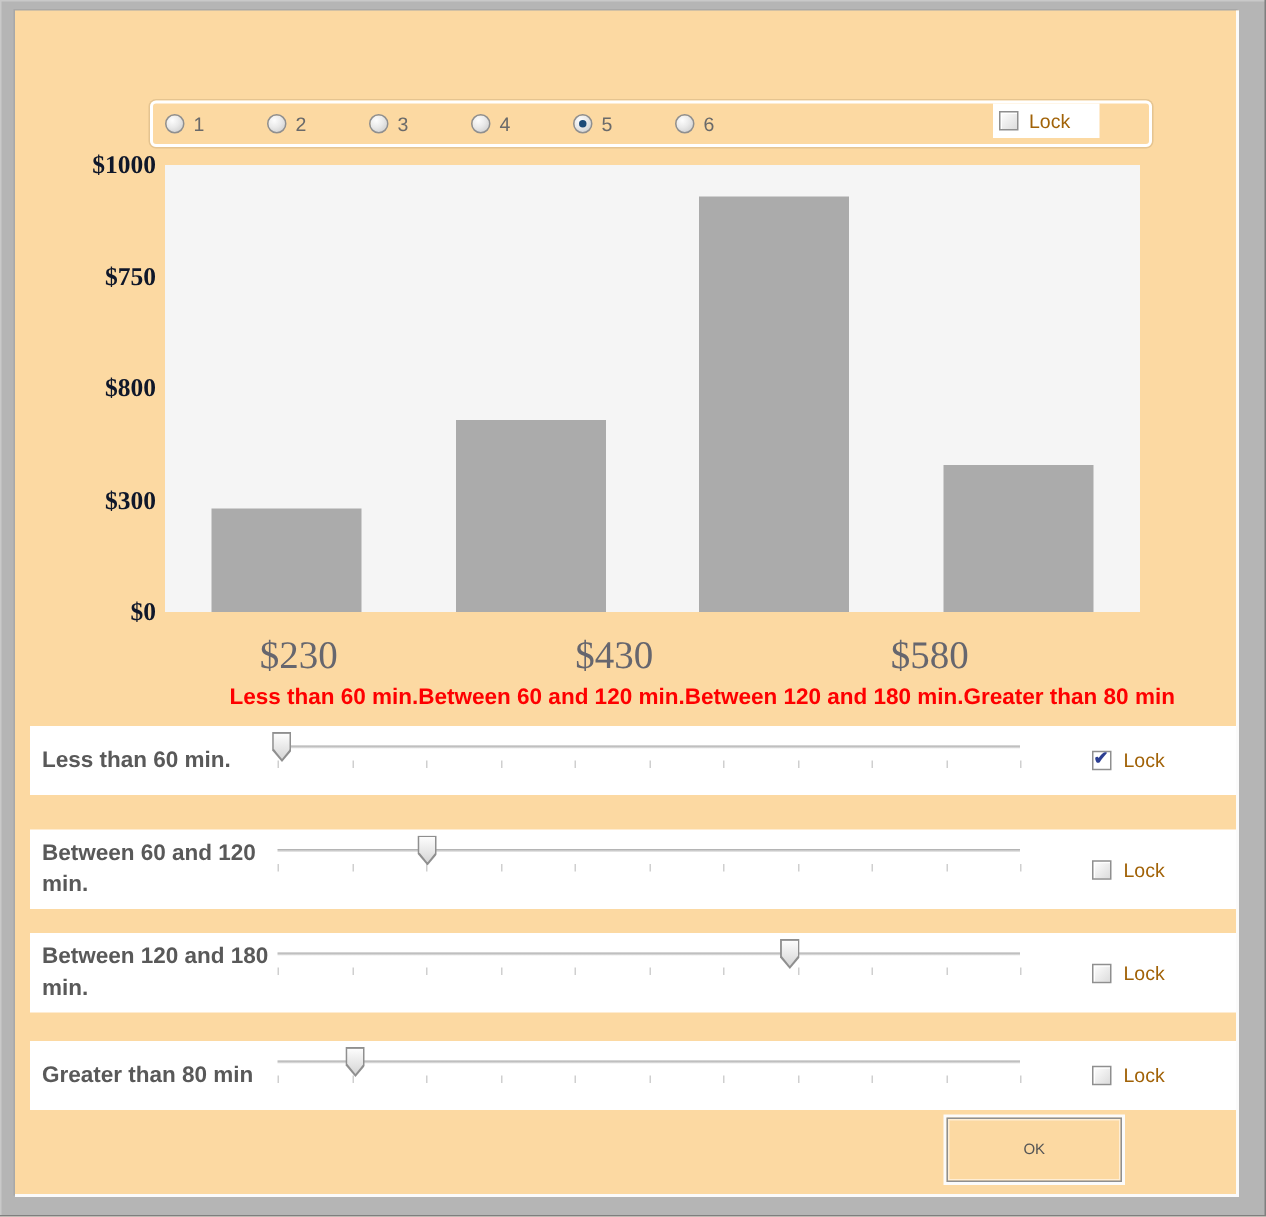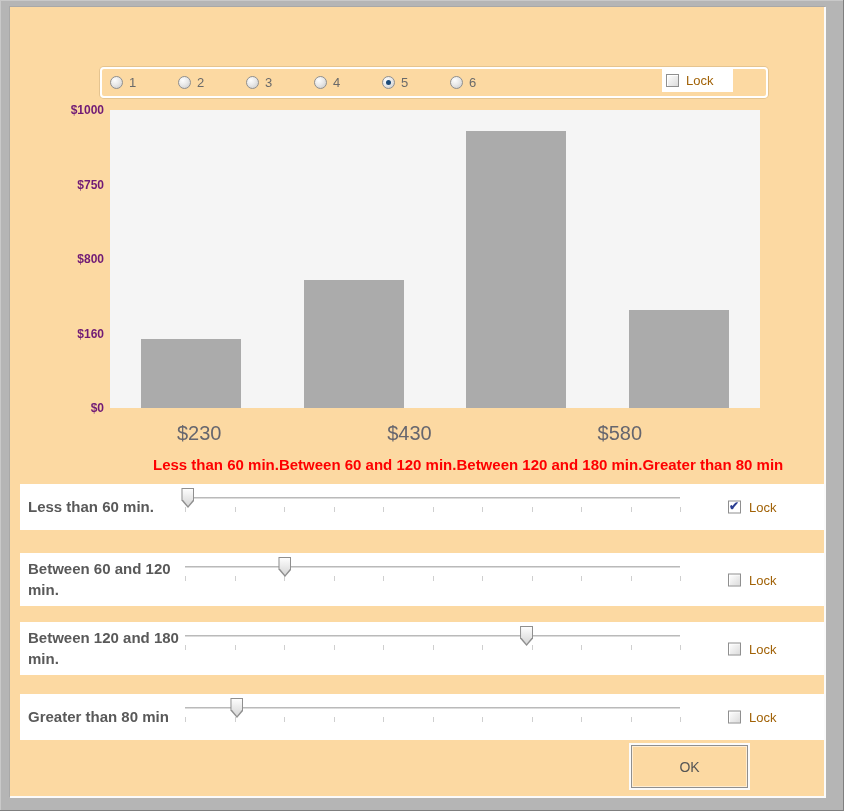--- a/index.html
+++ b/index.html
@@ -53,33 +53,33 @@
     content:"\2714";position:absolute;left:0px;top:-3px;
     font-size:12px;font-weight:bold;color:#2b3e92;
   }
   .lock-label{font-size:13px;color:#a16207;}
   
   .yticks{
     position:absolute;left:28px;top:101px;width:76px;height:316px;
     display:flex;flex-direction:column;justify-content:space-between;
   }
   .ytick{
-    text-align:right;font-family:Liberation Sans, sans-serif;font-weight:bold;
-    font-size:12px;color:#701a75;height:18px;line-height:18px;
+    text-align:right;font-family:Liberation Serif, serif;font-weight:bold;
+    font-size:17px;color:#0f172a;height:18px;line-height:18px;
   }
   .plot{
     position:absolute;left:110px;top:110px;width:650px;height:298px;background:#f5f5f5;
     display:flex;align-items:flex-end;
   }
   .bar-cell{flex:1 1 0;display:flex;justify-content:center;align-items:flex-end;height:100%;}
   .bar{width:100px;background:#ababab;}
   .val-row{position:absolute;left:94px;top:422px;width:631px;display:flex;}
   .val-cell{
-    flex:1 1 0;text-align:center;font-family:Liberation Sans, sans-serif;
-    font-size:20px;color:#66666e;
+    flex:1 1 0;text-align:center;font-family:Liberation Serif, serif;
+    font-size:26px;color:#66666e;
   }
   .red-row{
     position:absolute;left:153px;top:456px;width:597px;display:flex;
     justify-content:space-between;
   }
   .red-label{white-space:nowrap;font-size:15px;font-weight:bold;color:#fe0000;}
   
   .rows{position:absolute;left:20px;top:484px;width:804px;}
   .srow{
     position:relative;background:#ffffff;display:flex;align-items:center;
@@ -110,21 +110,21 @@
   }
   .lock-group{
     position:absolute;left:708px;top:50%;transform:translateY(-50%);
     display:flex;align-items:center;gap:8px;
   }
   
   .ok-btn{
     position:absolute;left:631px;top:745px;width:117px;height:43px;
     background:#fcd9a2;border:1px solid #8f8f8f;
     box-shadow:0 0 0 2px #fbfbfb, inset 0 0 0 1px rgba(255,255,255,.55);
-    font-family:"Liberation Sans", sans-serif;font-size:14px;color:#555555;
+    font-family:"Liberation Sans", sans-serif;font-size:10px;color:#555555;
     cursor:default;
   }
 </style>
 </head>
 <body>
 
 <div class="stage">
   <div class="content-bg"></div>
 
 
@@ -159,21 +159,21 @@
       <div class="lock-patch">
       <span class="chk" id="selector-lock-chk"></span>
       <span class="lock-label">Lock</span>
     </div>
   </div>
 
   <div class="yticks" id="yticks">
       <div class="ytick">$1000</div>
       <div class="ytick">$750</div>
       <div class="ytick">$800</div>
-      <div class="ytick">$160</div>
+      <div class="ytick">$300</div>
       <div class="ytick">$0</div>
     </div>
   <div class="plot" id="plot">
       <div class="bar-cell">
         <div class="bar" style="height: 23%; background: rgb(171, 171, 171);"></div>
       </div>
       <div class="bar-cell">
         <div class="bar" style="height: 43%; background: rgb(171, 171, 171);"></div>
       </div>
       <div class="bar-cell">

